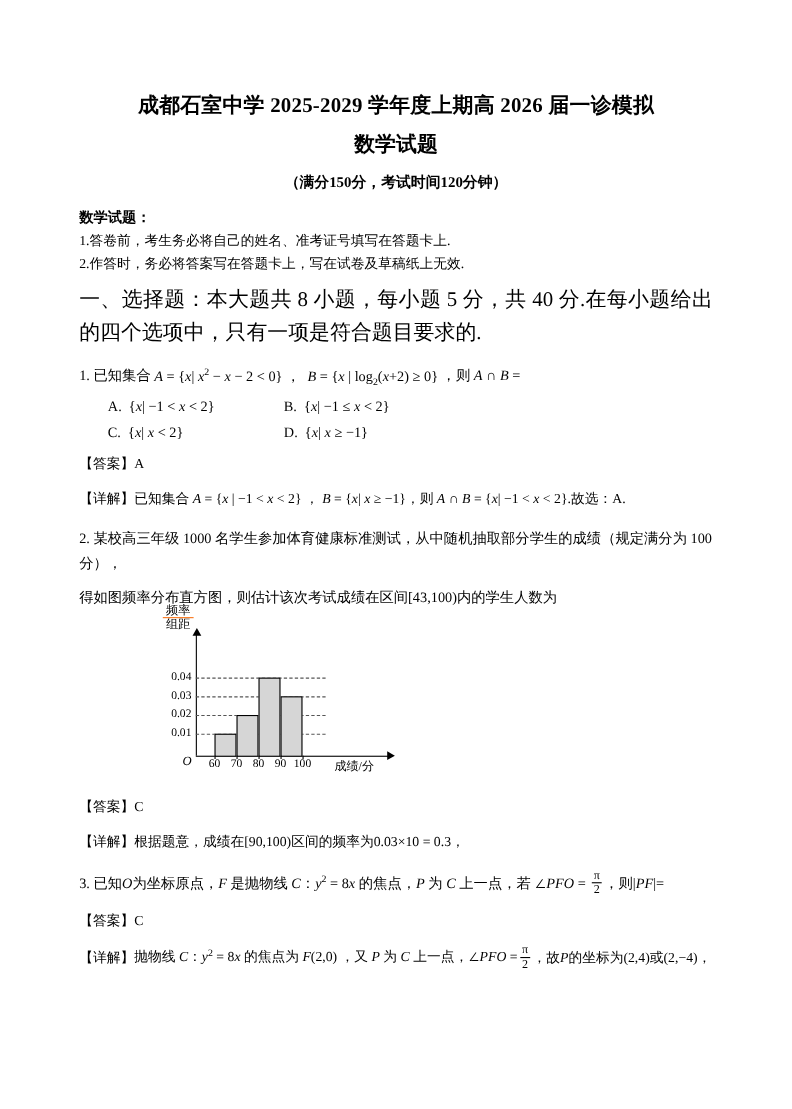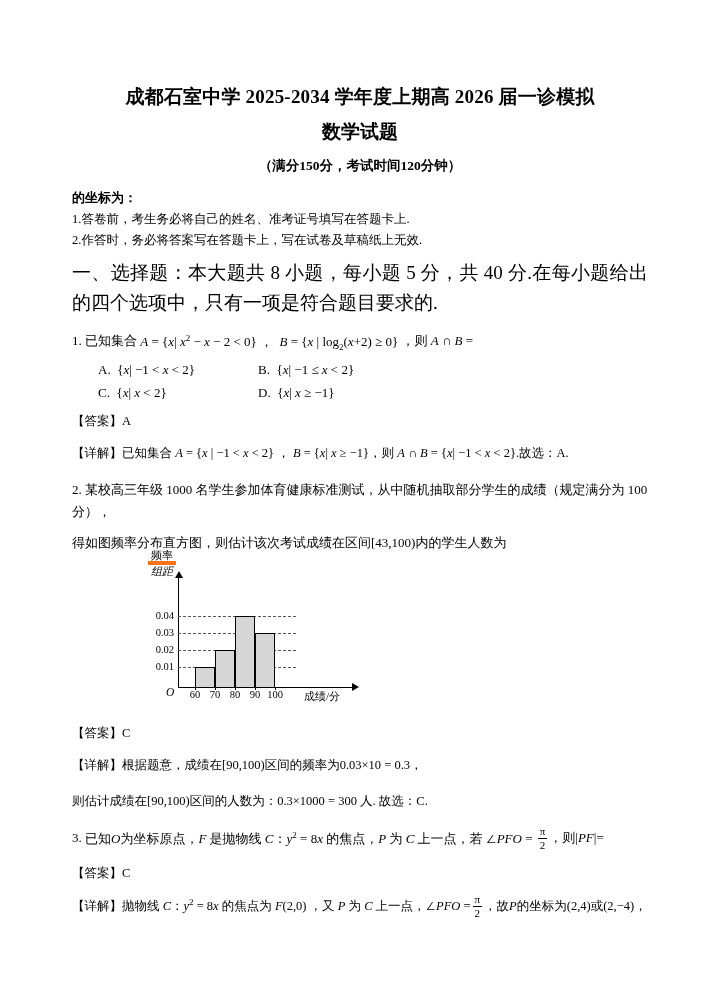--- a/index.html
+++ b/index.html
@@ -168,21 +168,21 @@
   }
   .ylabel {
     position: absolute;
     left: 30px;
     top: -14px;
     font-size: 11px;
     text-align: center;
     line-height: 1.1;
     width: 28px;
   }
-  .ylabel .den2 { border-top: 4px solid #f97316; display: block; font-style: italic; }
+  .ylabel .den2 { border-top: 1px solid #f97316; display: block; }
   .xlabel {
     position: absolute;
     left: 186px;
     top: 126px;
     font-size: 11px;
     white-space: nowrap;
   }
   .origin {
     position: absolute;
     left: 48px;
@@ -223,25 +223,25 @@
     background: #000;
     top: 124px;
   }
 </style>
 </head>
 <body>
 
 <div class="page">
   <div class="content">
 
-    <div class="title1">成都石室中学 2025-2034 学年度上期高 2026 届一诊模拟</div>
+    <div class="title1">成都石室中学 2025-2029 学年度上期高 2026 届一诊模拟</div>
     <div class="title2">数学试题</div>
     <div class="subtitle">（满分150分，考试时间120分钟）</div>
 
-    <div class="notice-title">的坐标为：</div>
+    <div class="notice-title">数学试题：</div>
     <div class="notice-line">1.答卷前，考生务必将自己的姓名、准考证号填写在答题卡上.</div>
     <div class="notice-line">2.作答时，务必将答案写在答题卡上，写在试卷及草稿纸上无效.</div>
 
     <div class="section-head">一、选择题：本大题共 8 小题，每小题 5 分，共 40 分.在每小题给出的四个选项中，只有一项是符合题目要求的.</div>
 
     <div class="q">
       <span class="q-body">1.</span>
       <span class="q-body">已知集合</span>
       <span class="q-body">
         <span class="mi">A</span> = {<span class="mi">x</span>| <span class="mi">x</span><sup class="sm">2</sup> − <span class="mi">x</span> − 2 &lt; 0}
@@ -325,23 +325,20 @@
       <div class="xlabel">成绩/分</div>
     </div>
 
 
     <div class="ans">
       <span>【答案】</span><span>C</span>
     </div>
     <div class="exp">
       <span>【详解】</span><span>根据题意，成绩在[90,100)区间的频率为0.03×10 = 0.3，</span>
     </div>
-    <div class="exp">
-      <span>则估计成绩在[90,100)区间的人数为：0.3×1000 = 300 人. 故选：C.</span>
-    </div>
 
     <div class="q">
       <span class="q-body">3.</span>
       <span class="q-body">
         已知<span class="mi">O</span>为坐标原点，<span class="mi">F</span> 是抛物线 <span class="mi">C</span>：<span class="mi">y</span><sup class="sm">2</sup> = 8<span class="mi">x</span> 的焦点，<span class="mi">P</span> 为 <span class="mi">C</span> 上一点，若 ∠<span class="mi">PFO</span> =
       </span><span class="frac"><span class="num">π</span><span class="den">2</span></span><span class="q-body">，则|<span class="mi">PF</span>|=</span>
     </div>
     <div class="ans">
       <span>【答案】</span><span>C</span>
     </div>

